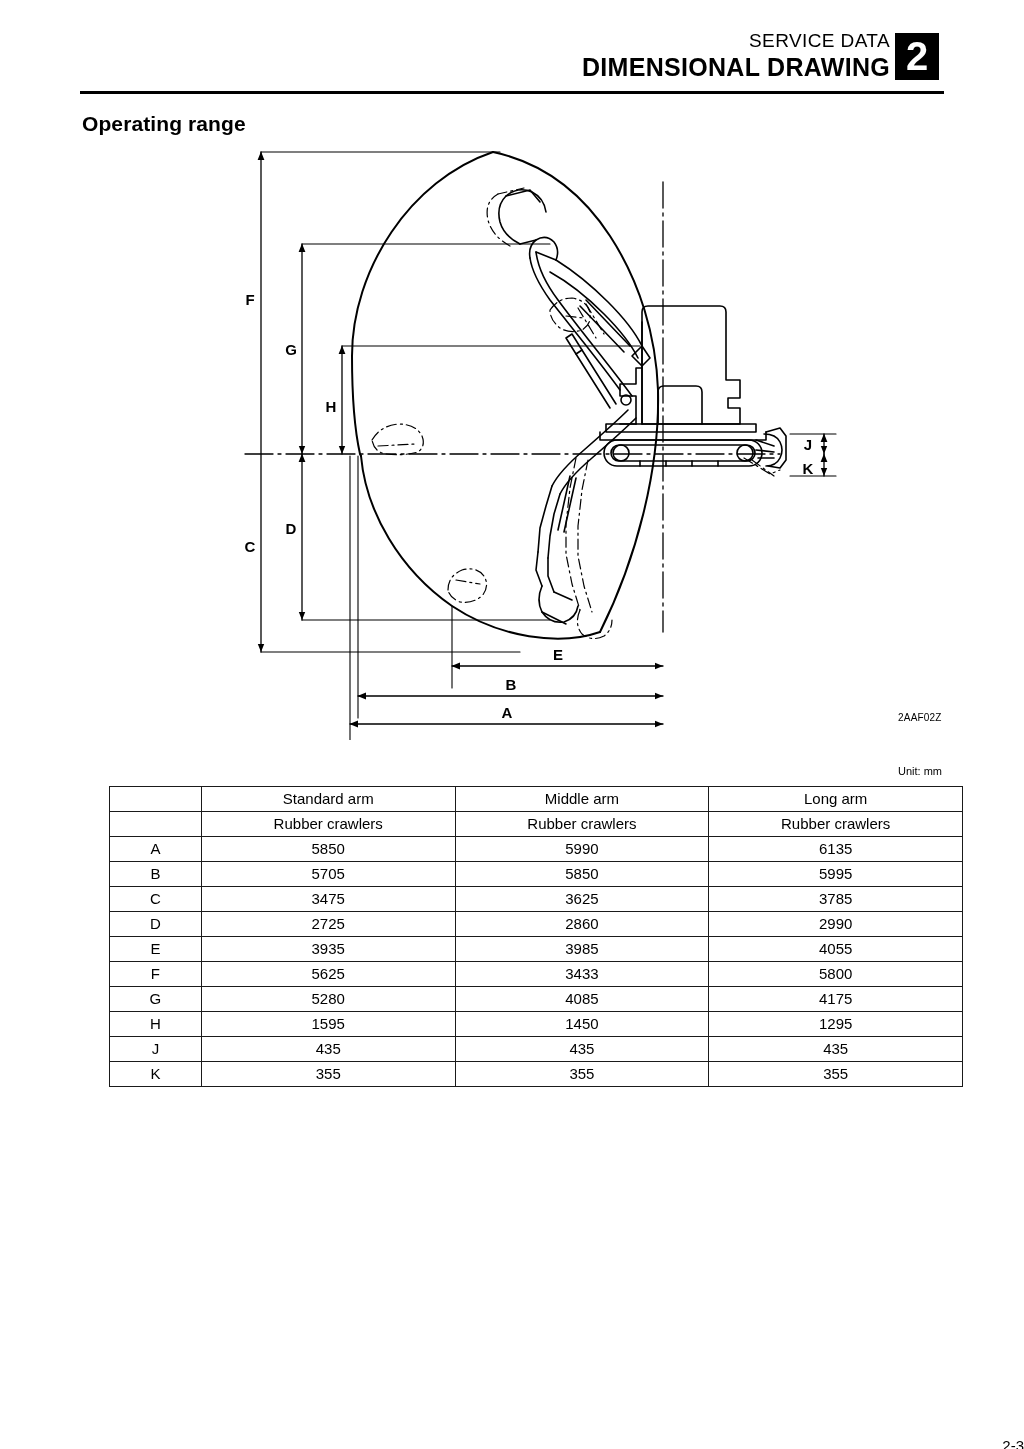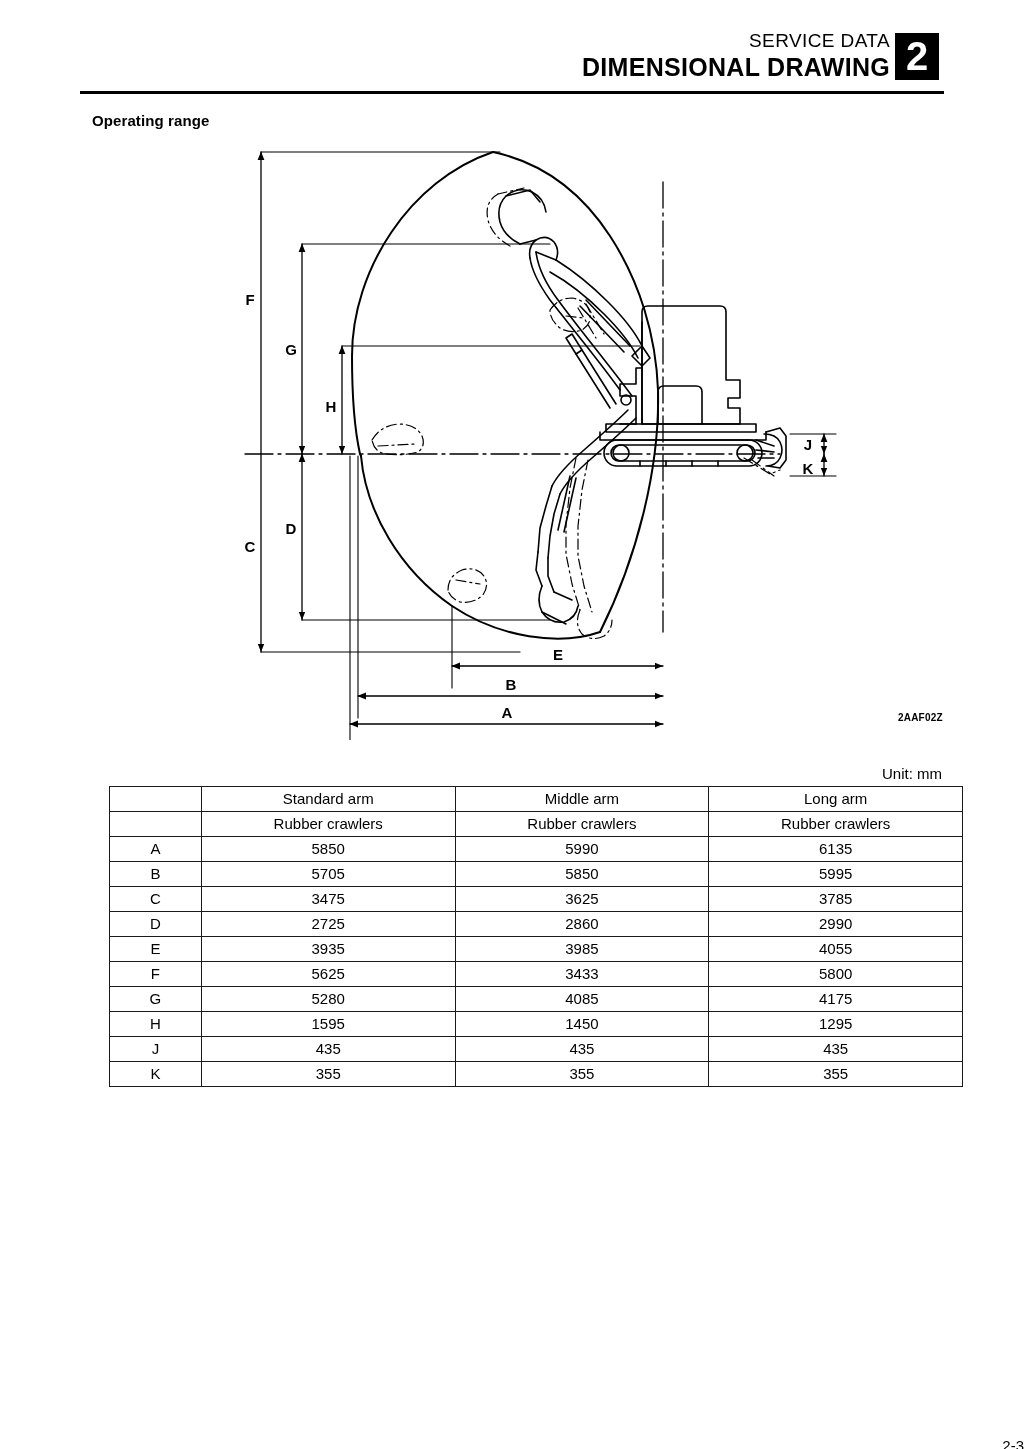--- a/index.html
+++ b/index.html
@@ -60,51 +60,51 @@
     left: 80px;
     top: 91px;
     width: 864px;
     height: 3px;
     background: #000000;
   }
 
   
   .section-title {
     position: absolute;
-    left: 92px;
+    left: 82px;
     top: 112px;
-    font-size: 15px;
+    font-size: 21px;
     font-weight: bold;
     letter-spacing: 0.1px;
   }
 
   
   .figure-wrap {
     position: absolute;
     left: 80px;
     top: 140px;
     width: 864px;
     height: 600px;
   }
   .figure-svg { display: block; }
   .figure-code {
     position: absolute;
     left: 818px;
     top: 572px;
     font-size: 10px;
-    font-weight: bold;
+    font-weight: normal;
     letter-spacing: 0.2px;
   }
 
   
   .unit-label {
     position: absolute;
     right: 82px;
     top: 765px;
-    font-size: 15px;
+    font-size: 11px;
   }
 
   
   .spec-table-wrap {
     position: absolute;
     left: 85px;
     top: 786px;
     width: 810px;
     padding-left: 24px;
   }

